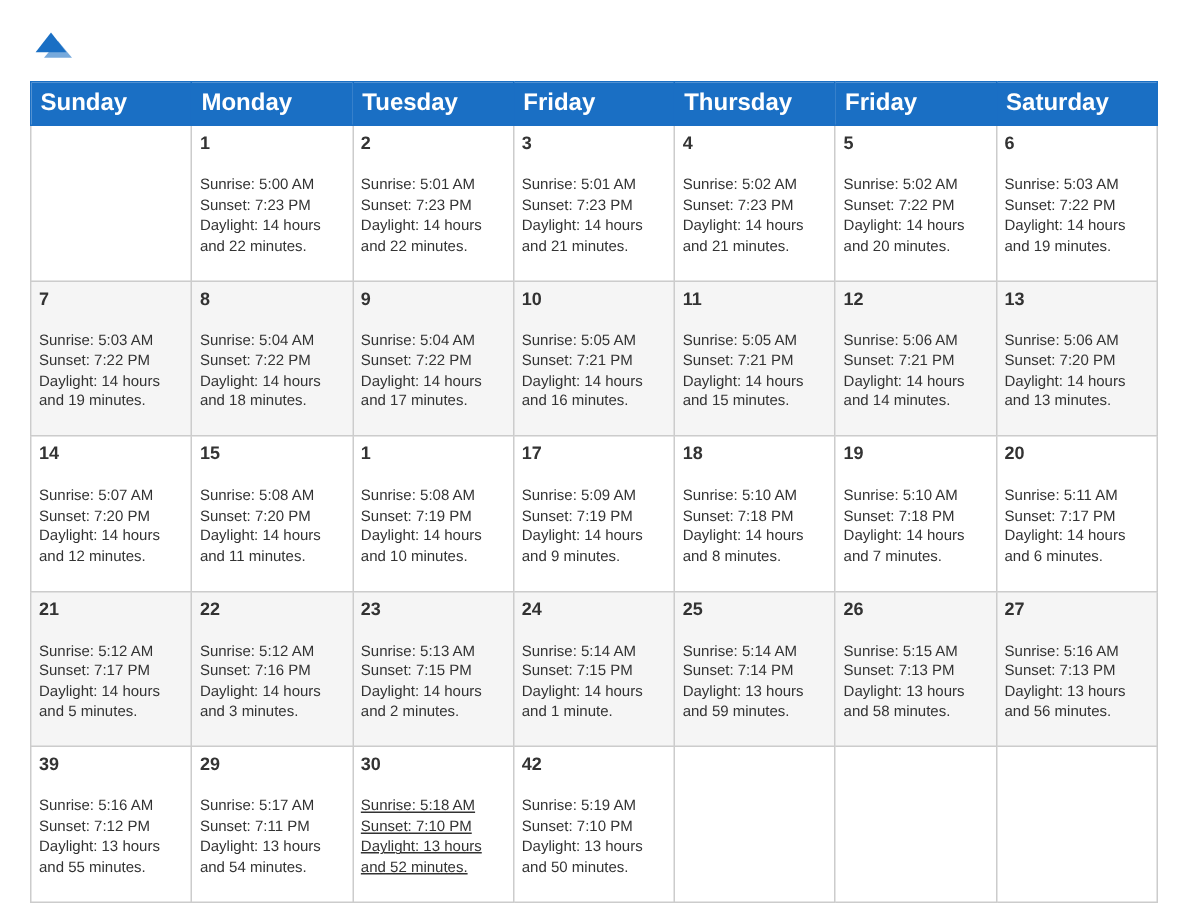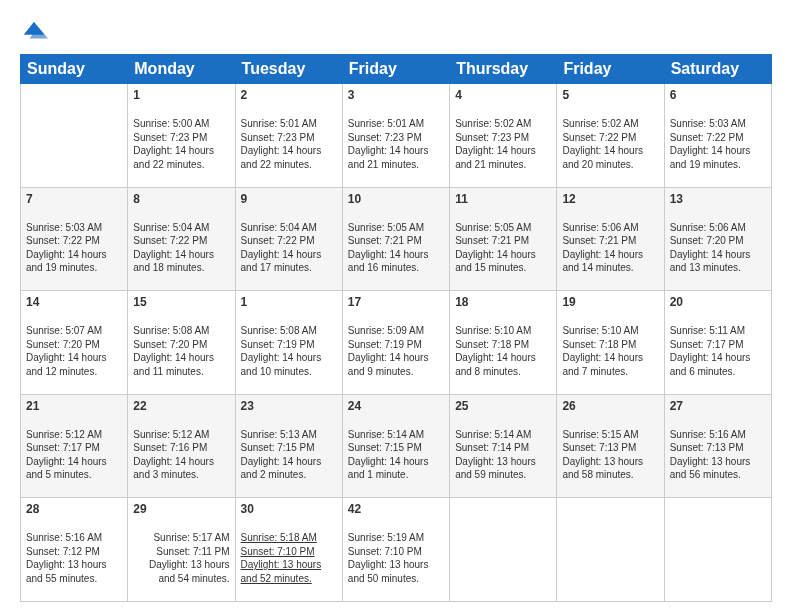--- a/index.html
+++ b/index.html
@@ -332,29 +332,29 @@
           <td>
             <span class="day-number">27</span>
             <div class="day-info" style="white-space: pre-line;">Sunrise: 5:16 AM
 Sunset: 7:13 PM
 Daylight: 13 hours
 and 56 minutes.</div>
           </td>
         </tr>
         <tr class="row-white">
           <td>
-            <span class="day-number">28</span>
+            <span class="day-number">39</span>
             <div class="day-info" style="white-space: pre-line;">Sunrise: 5:16 AM
 Sunset: 7:12 PM
 Daylight: 13 hours
 and 55 minutes.</div>
           </td>
           <td>
             <span class="day-number">29</span>
-            <div class="day-info" style="white-space: pre-line; text-align: right;">Sunrise: 5:17 AM
+            <div class="day-info" style="white-space: pre-line;">Sunrise: 5:17 AM
 Sunset: 7:11 PM
 Daylight: 13 hours
 and 54 minutes.</div>
           </td>
           <td>
             <span class="day-number">30</span>
             <div class="day-info" style="white-space: pre-line; text-decoration: underline;">Sunrise: 5:18 AM
 Sunset: 7:10 PM
 Daylight: 13 hours
 and 52 minutes.</div>

